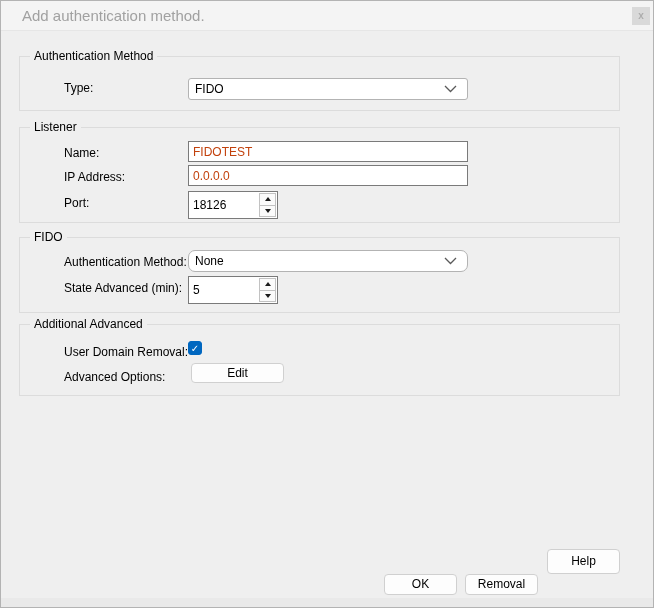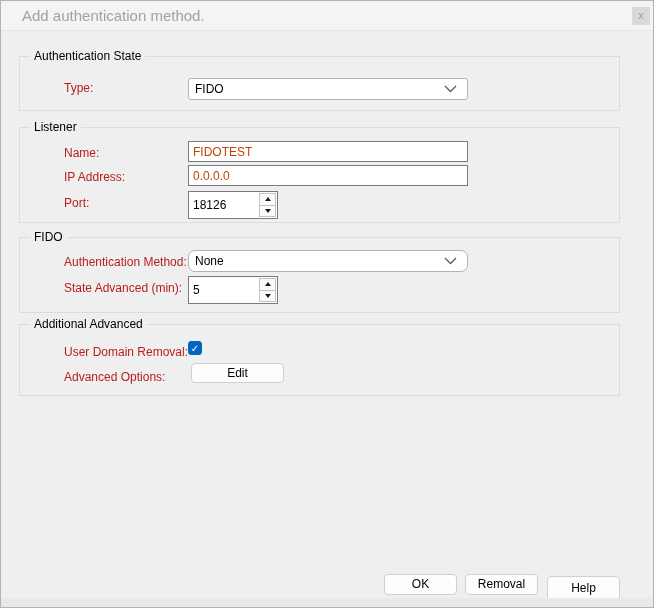--- a/index.html
+++ b/index.html
@@ -62,21 +62,21 @@
   }
   .g1 { left: 18px; top: 55px;  width: 601px; height: 55px; }
   .g2 { left: 18px; top: 126px; width: 601px; height: 96px; }
   .g3 { left: 18px; top: 236px; width: 601px; height: 76px; }
   .g4 { left: 18px; top: 323px; width: 601px; height: 72px; }
 
   .fld-label {
     position: absolute;
     left: 44px;
     font-size: 12px;
-    color: #b91c1c;
+    color: #000000;
     white-space: nowrap;
   }
 
   
   .combo {
     position: absolute;
     left: 168px;
     width: 280px; height: 22px;
     background: #ffffff;
     border: 1px solid #b3b3b3;
@@ -178,21 +178,21 @@
     border-radius: 4px;
     font-family: "Liberation Sans", sans-serif;
     font-size: 12px;
     color: #000;
     text-align: center;
     cursor: default;
   }
   .edit-btn { left: 171px; top: 38px; width: 93px; height: 20px; line-height: 18px; }
   .ok-btn     { left: 383px; top: 573px; width: 73px; height: 21px; line-height: 19px; }
   .cancel-btn { left: 464px; top: 573px; width: 73px; height: 21px; line-height: 19px; }
-  .help-btn   { left: 546px; top: 575px; width: 73px; height: 25px; line-height: 19px; }
+  .help-btn   { left: 546px; top: 548px; width: 73px; height: 25px; line-height: 19px; }
 
   .bottom-edge {
     position: absolute;
     left: 0; right: 0; bottom: 0;
     height: 9px;
     background: #e9e9e9;
   }
 </style>
 </head>
 <body>
@@ -200,21 +200,21 @@
 <div class="window">
 
   <div class="titlebar">
     <span class="title-text">Add authentication method.</span>
     <div class="close-btn">
       <span>x</span>
     </div>
   </div>
 
   <div class="groupbox g1">
-    <span class="group-title">Authentication State</span>
+    <span class="group-title">Authentication Method</span>
     <span class="fld-label" style="top:24px;">Type:</span>
     <div class="combo" style="top:21px;">
       <span class="combo-value">FIDO</span>
       <svg class="chev" width="13" height="8" viewBox="0 0 13 8">
         <polyline points="1,1 6.5,6.5 12,1" fill="none" stroke="#5a5a5a" stroke-width="1.3"></polyline>
       </svg>
     </div>
   </div>
 
   <div class="groupbox g2">

